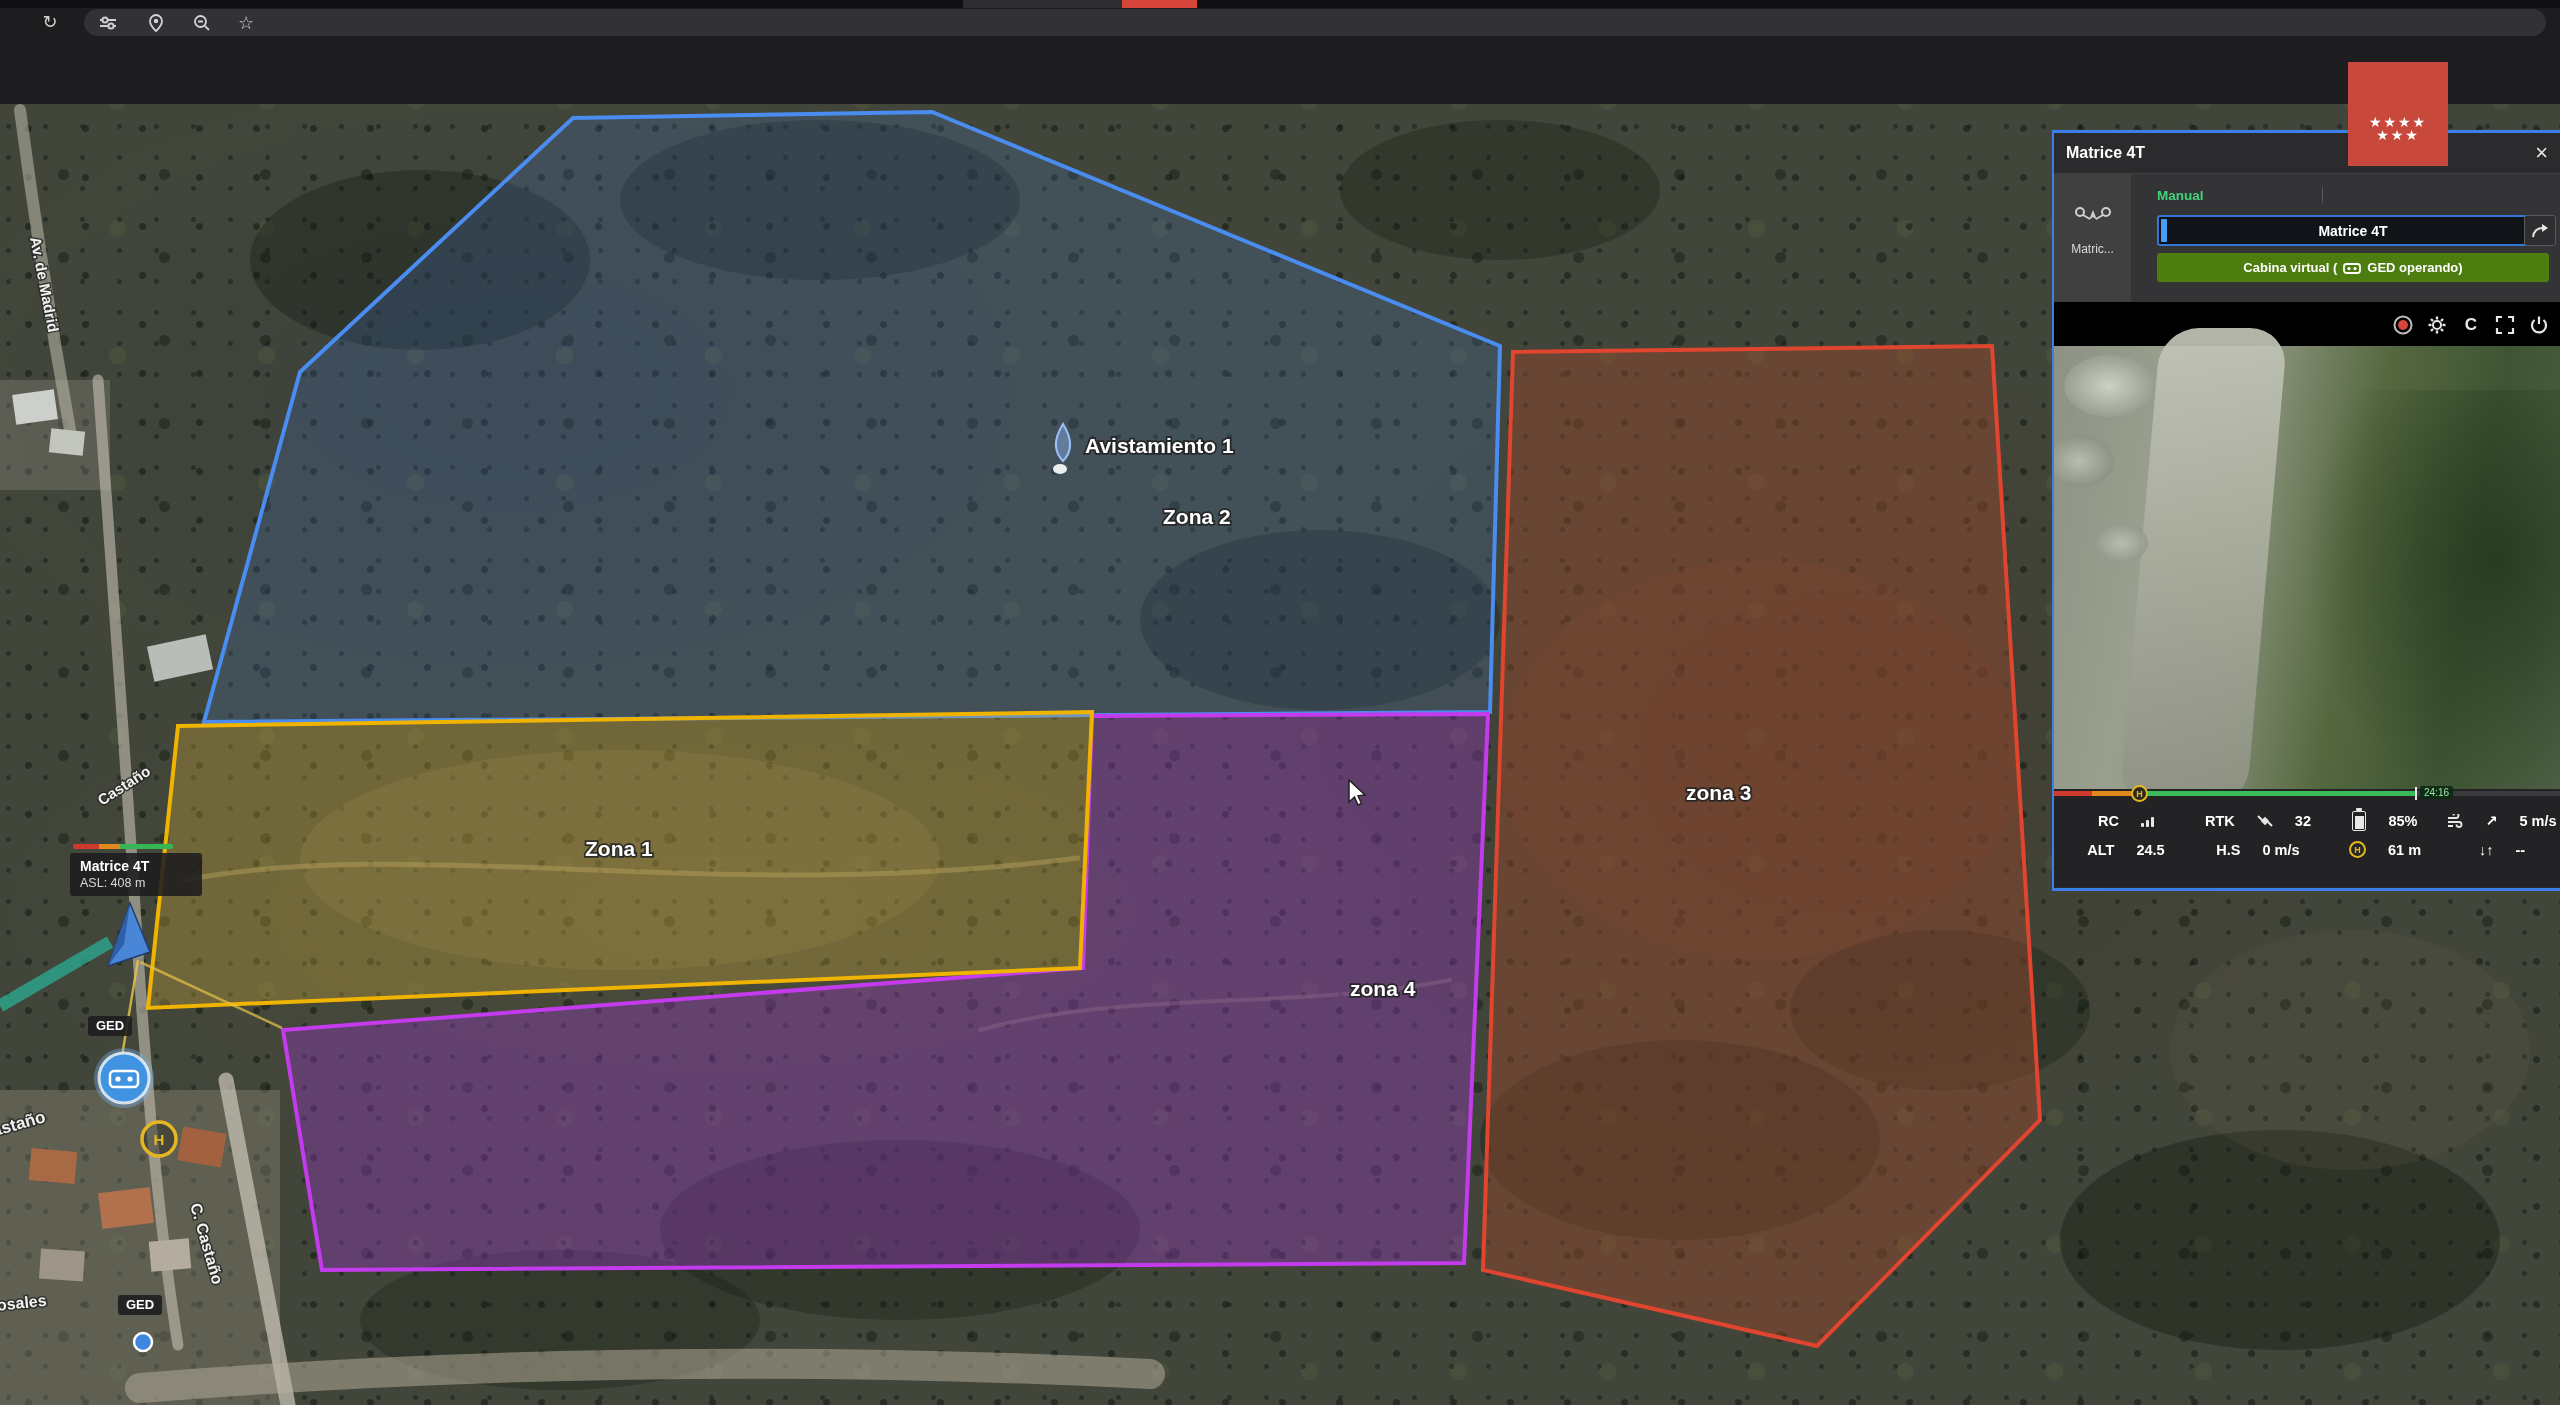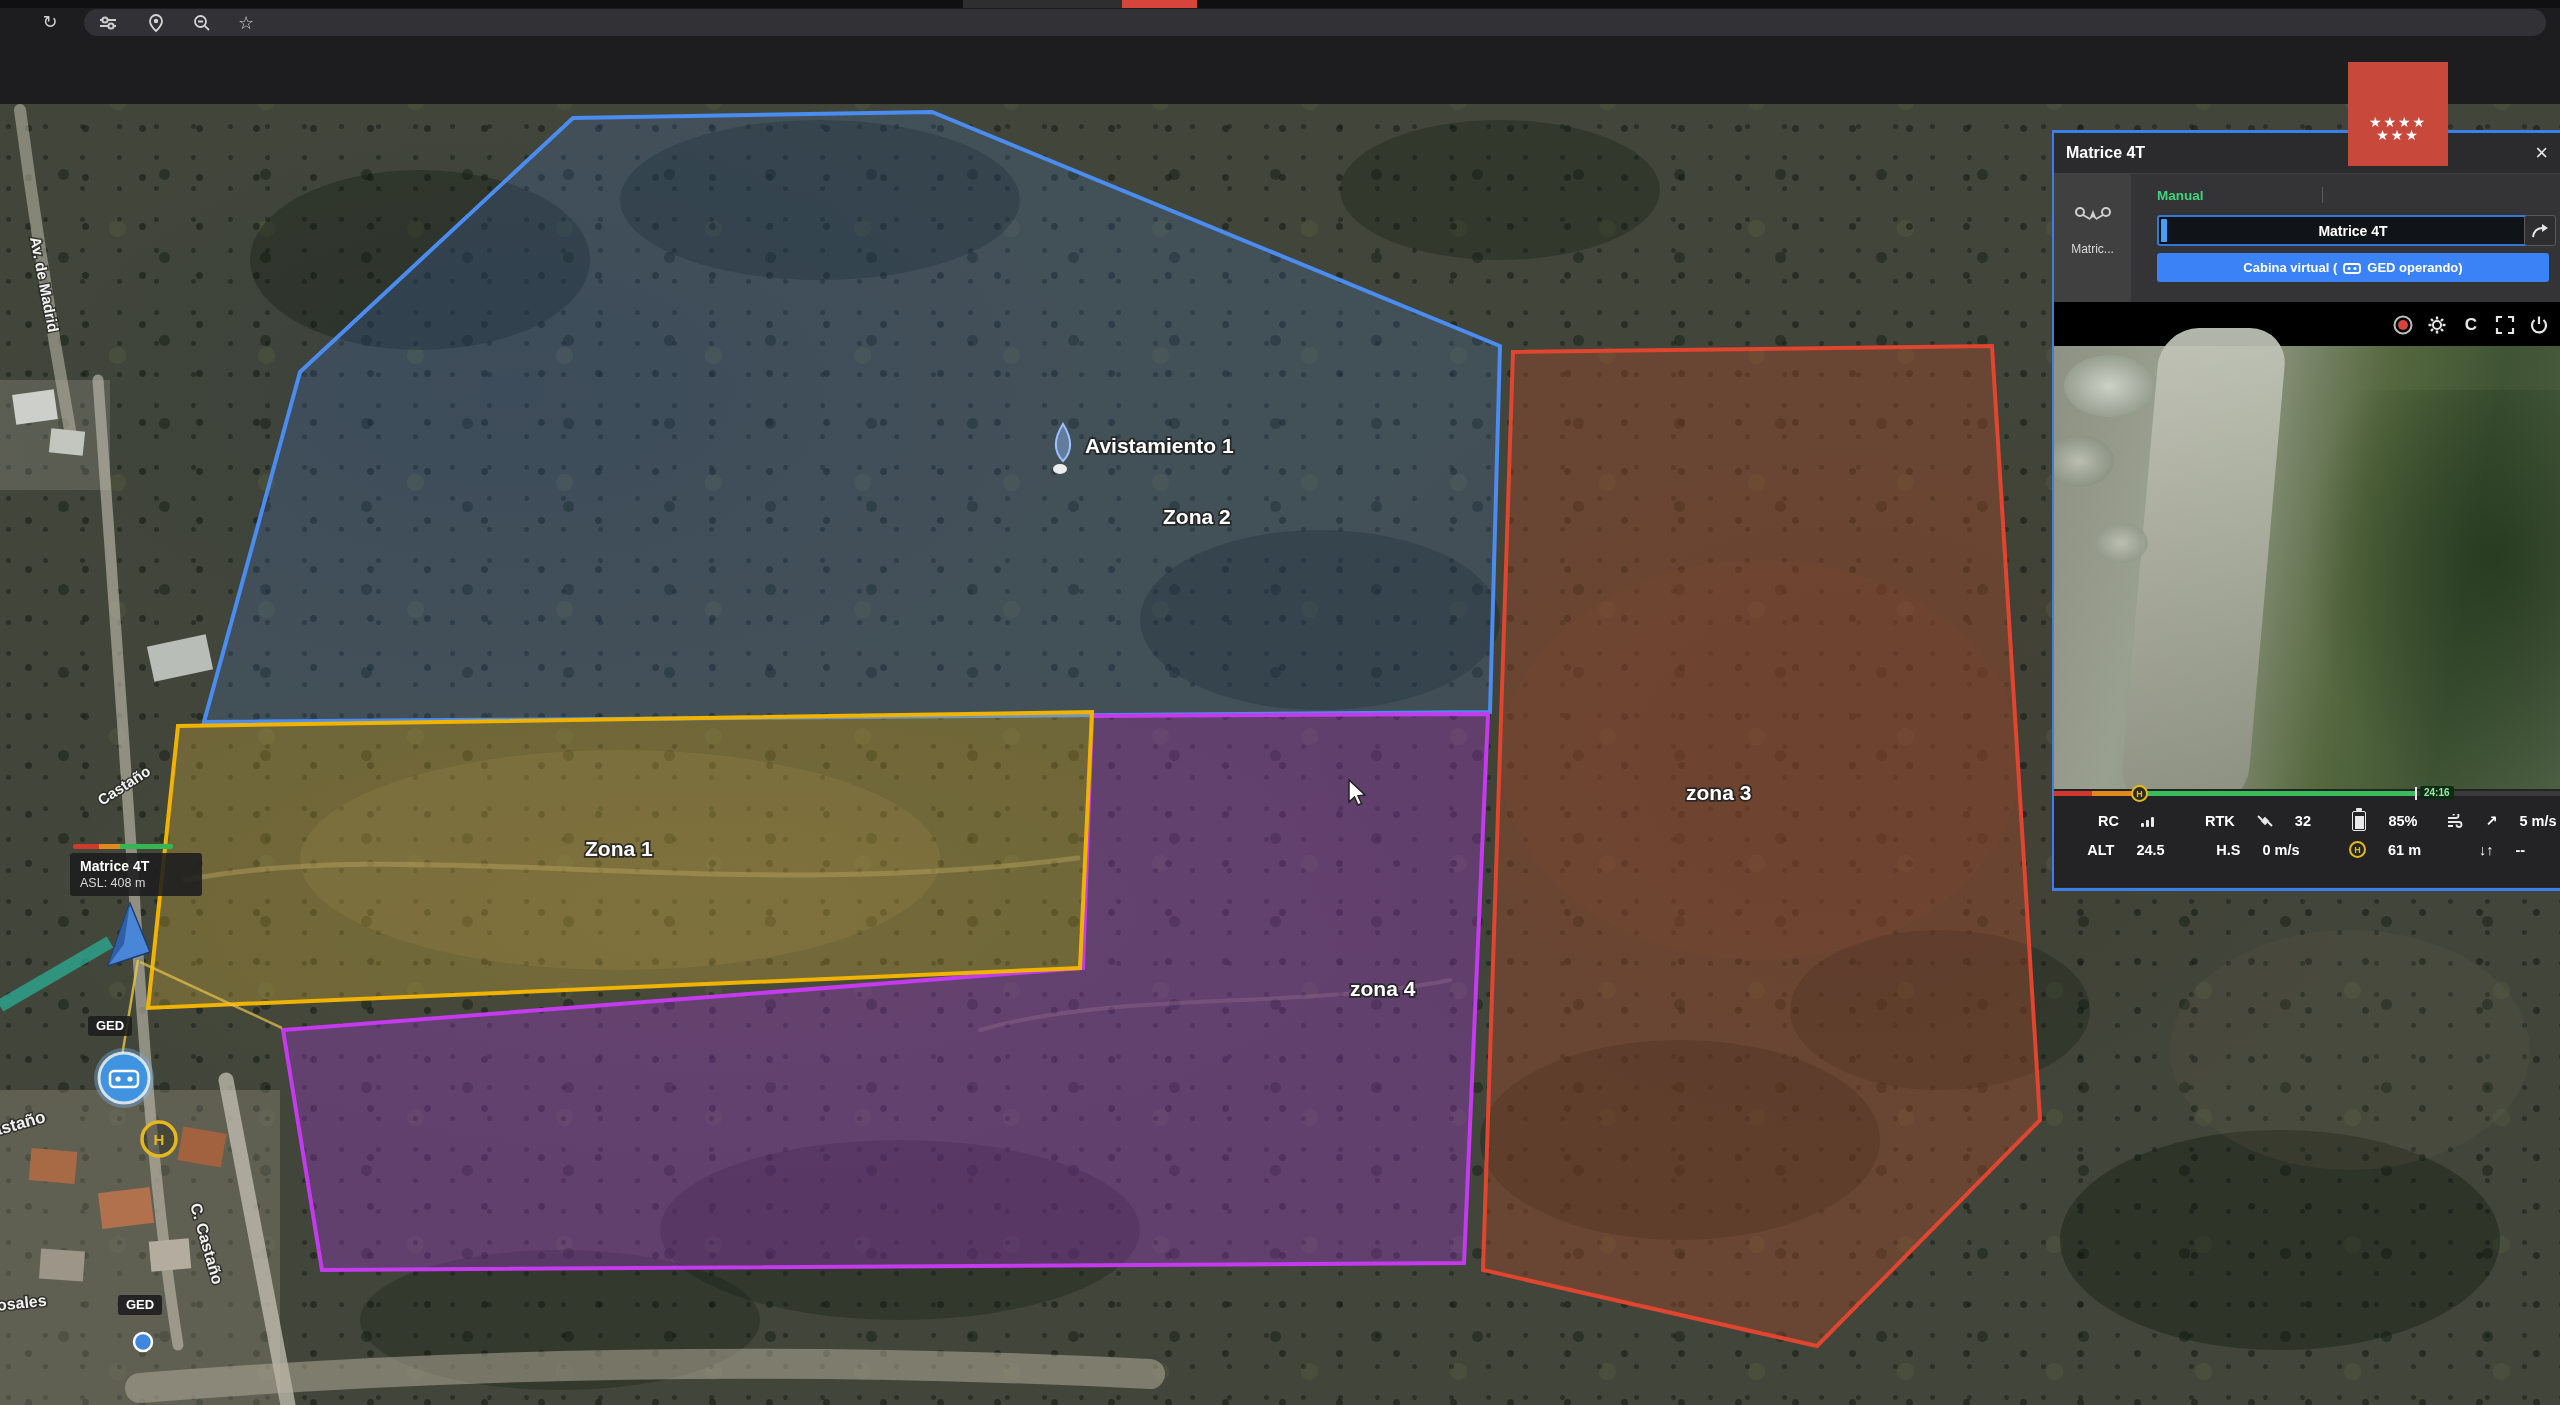--- a/index.html
+++ b/index.html
@@ -67,21 +67,21 @@
   .p-content { flex:1; background:#343436; padding:10px 0 0 26px; position:relative; }
   .mode-row { display:flex; align-items:center; height:22px; }
   .mode { color:#41d37a; font-size:13.5px; font-weight:bold; }
   .mode-div { width:1px; height:16px; background:#5a5a5c; margin-left:118px; }
   .devbtn { margin-top:9px; width:392px; height:31px; border:2px solid #3576d6; border-radius:3px; background:#101318;
     display:flex; align-items:center; position:relative; }
   .devbtn .slab { position:absolute; left:2px; top:2px; bottom:2px; width:6px; background:#4a9ff5; border-radius:1px; }
   .devbtn .dtext { flex:1; text-align:center; color:#fff; font-size:14px; font-weight:bold; }
   .sharebtn { position:absolute; right:4px; top:41px; width:32px; height:31px; border:1px solid #5a5a5c; border-radius:3px;
     background:#2e2e30; display:flex; align-items:center; justify-content:center; }
-  .cabin { margin-top:7px; width:392px; height:29px; background:#3b82f6; border-radius:3px; color:#fff;
+  .cabin { margin-top:7px; width:392px; height:29px; background:#4d7c0f; border-radius:3px; color:#fff;
     display:flex; align-items:center; justify-content:center; gap:6px; font-size:13px; font-weight:bold; }
 
   .p-video { height:487px; background:#000; position:relative; overflow:hidden; }
   .vicons { position:absolute; top:12px; right:10px; display:flex; gap:12px; align-items:center; z-index:5; }
   .vicons .vi { width:22px; height:22px; display:flex; align-items:center; justify-content:center; color:#e6e6e6;
     font-weight:bold; font-size:17px; }
   .scene { position:absolute; left:0; top:44px; right:0; bottom:0;
     background:linear-gradient(100deg,#8d9284 0%,#9aA08f 22%,#879078 38%,#55683f 58%,#3f5434 78%,#4e6044 100%); }
   .scene .road { position:absolute; left:17%; top:-4%; width:25%; height:108%; transform:skewX(-5deg);
     background:linear-gradient(to bottom,#c2c5b8,#abae9f 45%,#9b9e90 75%,#8f9284); border-radius:38px; opacity:.92; }
@@ -95,21 +95,21 @@
   .p-tele { height:98px; background:#232325; position:relative; padding-top:14px; }
   .pbar { position:absolute; left:0; top:2px; width:100%; height:5px; background:#3a3a3c; }
   .pbar .seg-red { position:absolute; left:0; top:0; width:38px; height:5px; background:#d03a2e; }
   .pbar .seg-orange { position:absolute; left:38px; top:0; width:47px; height:5px; background:#e08a1e; }
   .pbar .seg-green { position:absolute; left:85px; top:0; width:277px; height:5px; background:#38bb58; }
   .pbar .hmark { position:absolute; left:77px; top:-6px; width:17px; height:17px; border-radius:50%;
     background:#2a2a1e; border:2.5px solid #e5b822; color:#e5b822; font-size:9px; font-weight:bold;
     display:flex; align-items:center; justify-content:center; }
   .pbar .tick { position:absolute; left:361px; top:-4px; width:2px; height:13px; background:#e8e8e8; }
   .pbar .tbadge { position:absolute; left:366px; top:-5px; padding:1px 4px; background:rgba(12,42,18,.92);
-    color:#96e8a4; font-size:10px; font-weight:bold; border-radius:2px; }
+    color:#96e8a4; font-size:10px; font-weight:normal; border-radius:2px; }
   .tgrid { display:grid; grid-template-columns:128px 136px 118px auto; row-gap:10px; padding:8px 0 0 8px; }
   .tcell { display:flex; align-items:center; gap:22px; color:#fff; font-size:14.5px; font-weight:bold; white-space:nowrap;justify-content:center; }
   .bars { display:flex; align-items:flex-end; gap:2px; height:12px; }
   .bars i { width:3px; background:#e8e8e8; border-radius:1px; display:block; }
   .bars .b1{height:4px;} .bars .b2{height:7px;} .bars .b3{height:10px;}
   .batt { width:14px; height:20px; border:1.5px solid #e8e8e8; border-radius:2px; position:relative; }
   .batt::before { content:""; position:absolute; left:3px; right:3px; top:-4px; height:3px; background:#e8e8e8; border-radius:1px; }
   .batt::after { content:""; position:absolute; left:1.5px; right:1.5px; bottom:1.5px; height:72%; background:#e8e8e8; }
   .hdot { width:17px; height:17px; border-radius:50%; border:2.5px solid #e5b822; color:#e5b822; font-size:9px;
     font-weight:bold; display:flex; align-items:center; justify-content:center; background:rgba(40,40,30,.4); }

